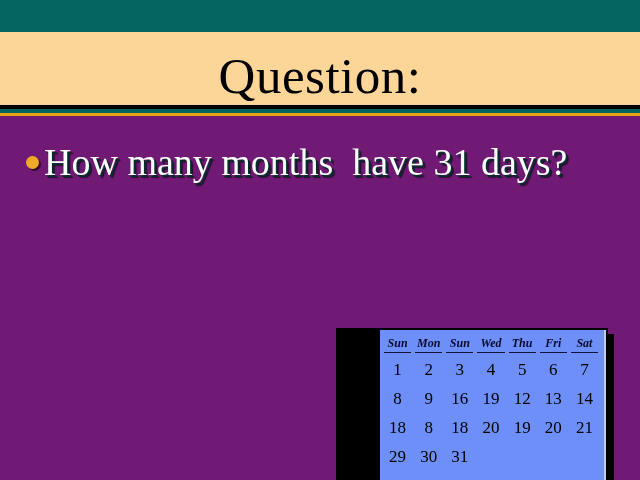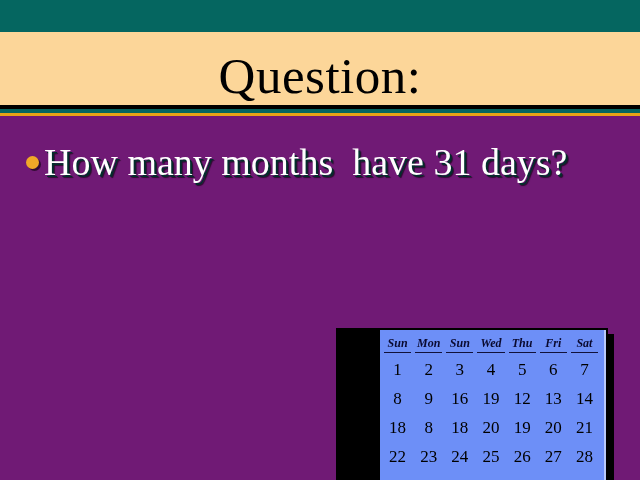--- a/index.html
+++ b/index.html
@@ -257,29 +257,20 @@
             <div class="cal-week-row">
               <div class="cal-day-cell">18</div>
               <div class="cal-day-cell">8</div>
               <div class="cal-day-cell">18</div>
               <div class="cal-day-cell">20</div>
               <div class="cal-day-cell">19</div>
               <div class="cal-day-cell">20</div>
               <div class="cal-day-cell">21</div>
             </div>
 
-            <div class="cal-week-row">
-              <div class="cal-day-cell">22</div>
-              <div class="cal-day-cell">23</div>
-              <div class="cal-day-cell">24</div>
-              <div class="cal-day-cell">25</div>
-              <div class="cal-day-cell">26</div>
-              <div class="cal-day-cell">27</div>
-              <div class="cal-day-cell">28</div>
-            </div>
 
             <div class="cal-week-row">
               <div class="cal-day-cell">29</div>
               <div class="cal-day-cell">30</div>
               <div class="cal-day-cell">31</div>
               <div class="cal-day-cell empty"></div>
               <div class="cal-day-cell empty"></div>
               <div class="cal-day-cell empty"></div>
               <div class="cal-day-cell empty"></div>
             </div>

